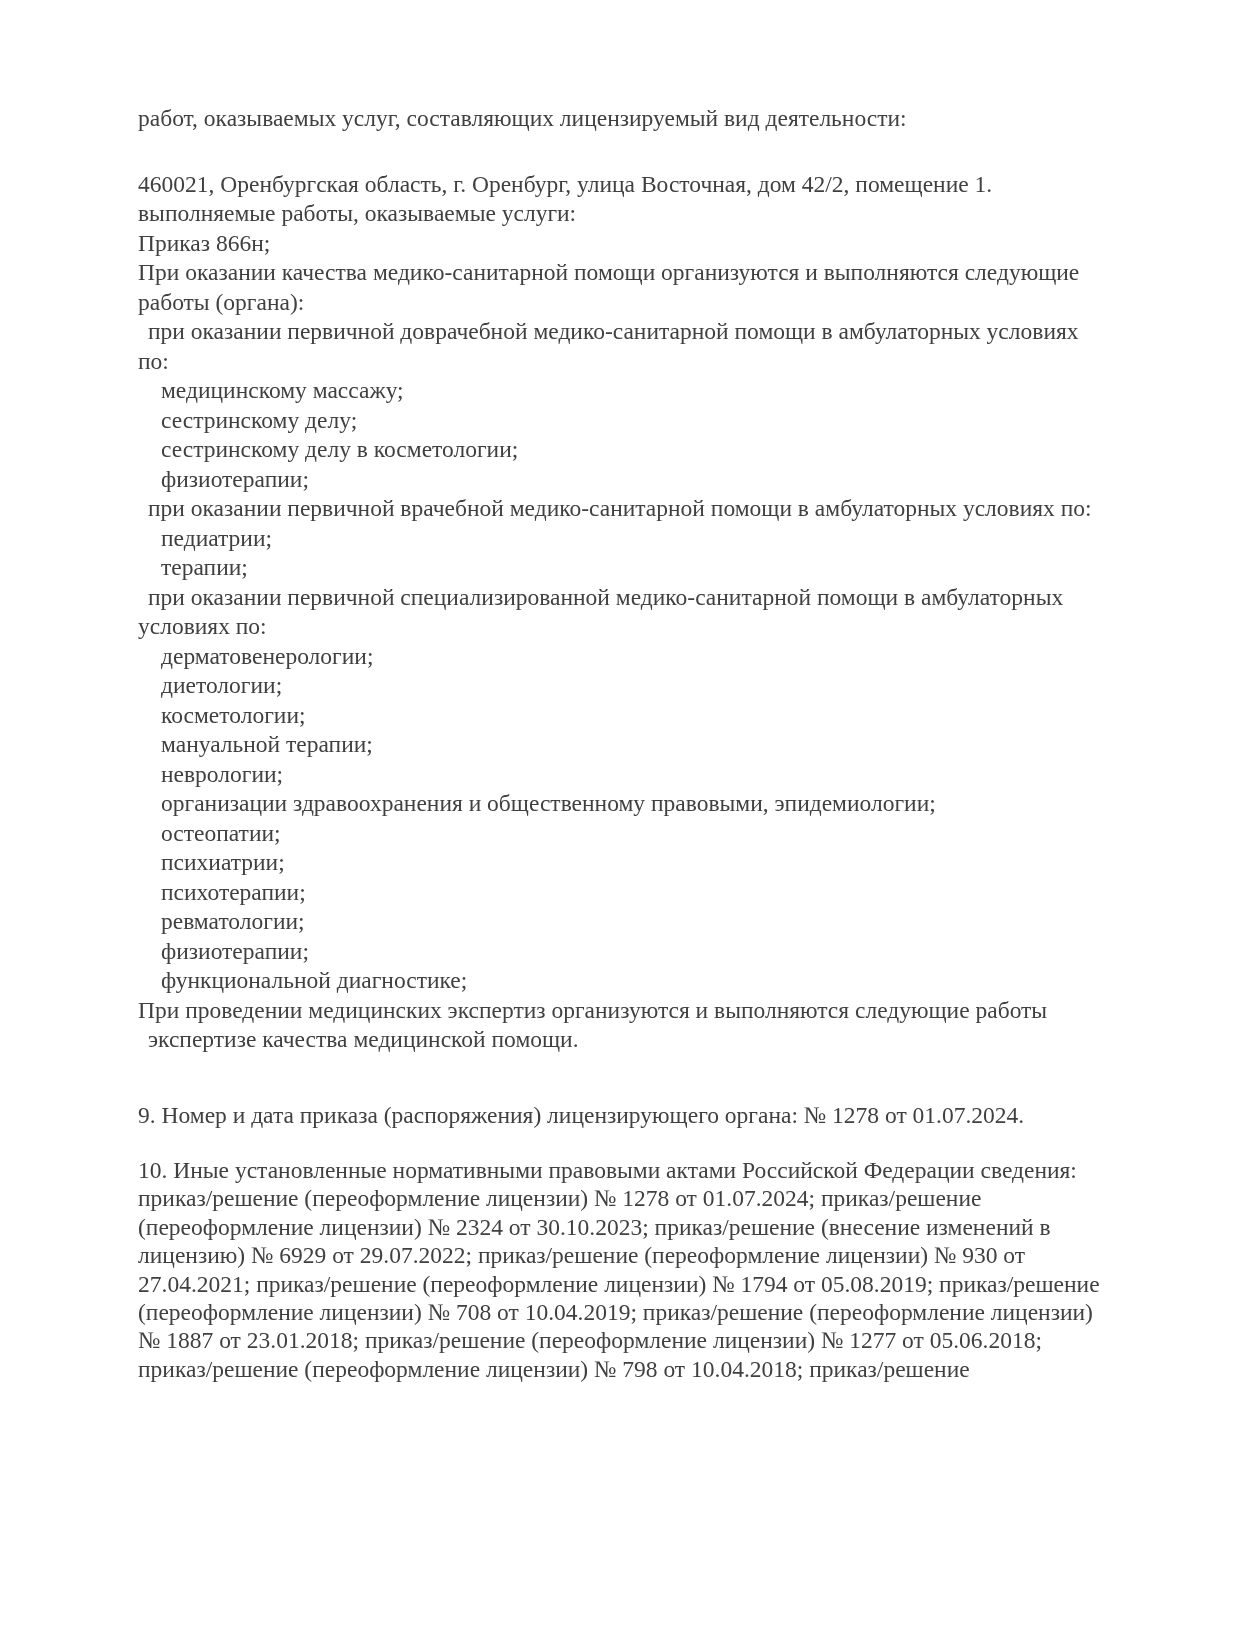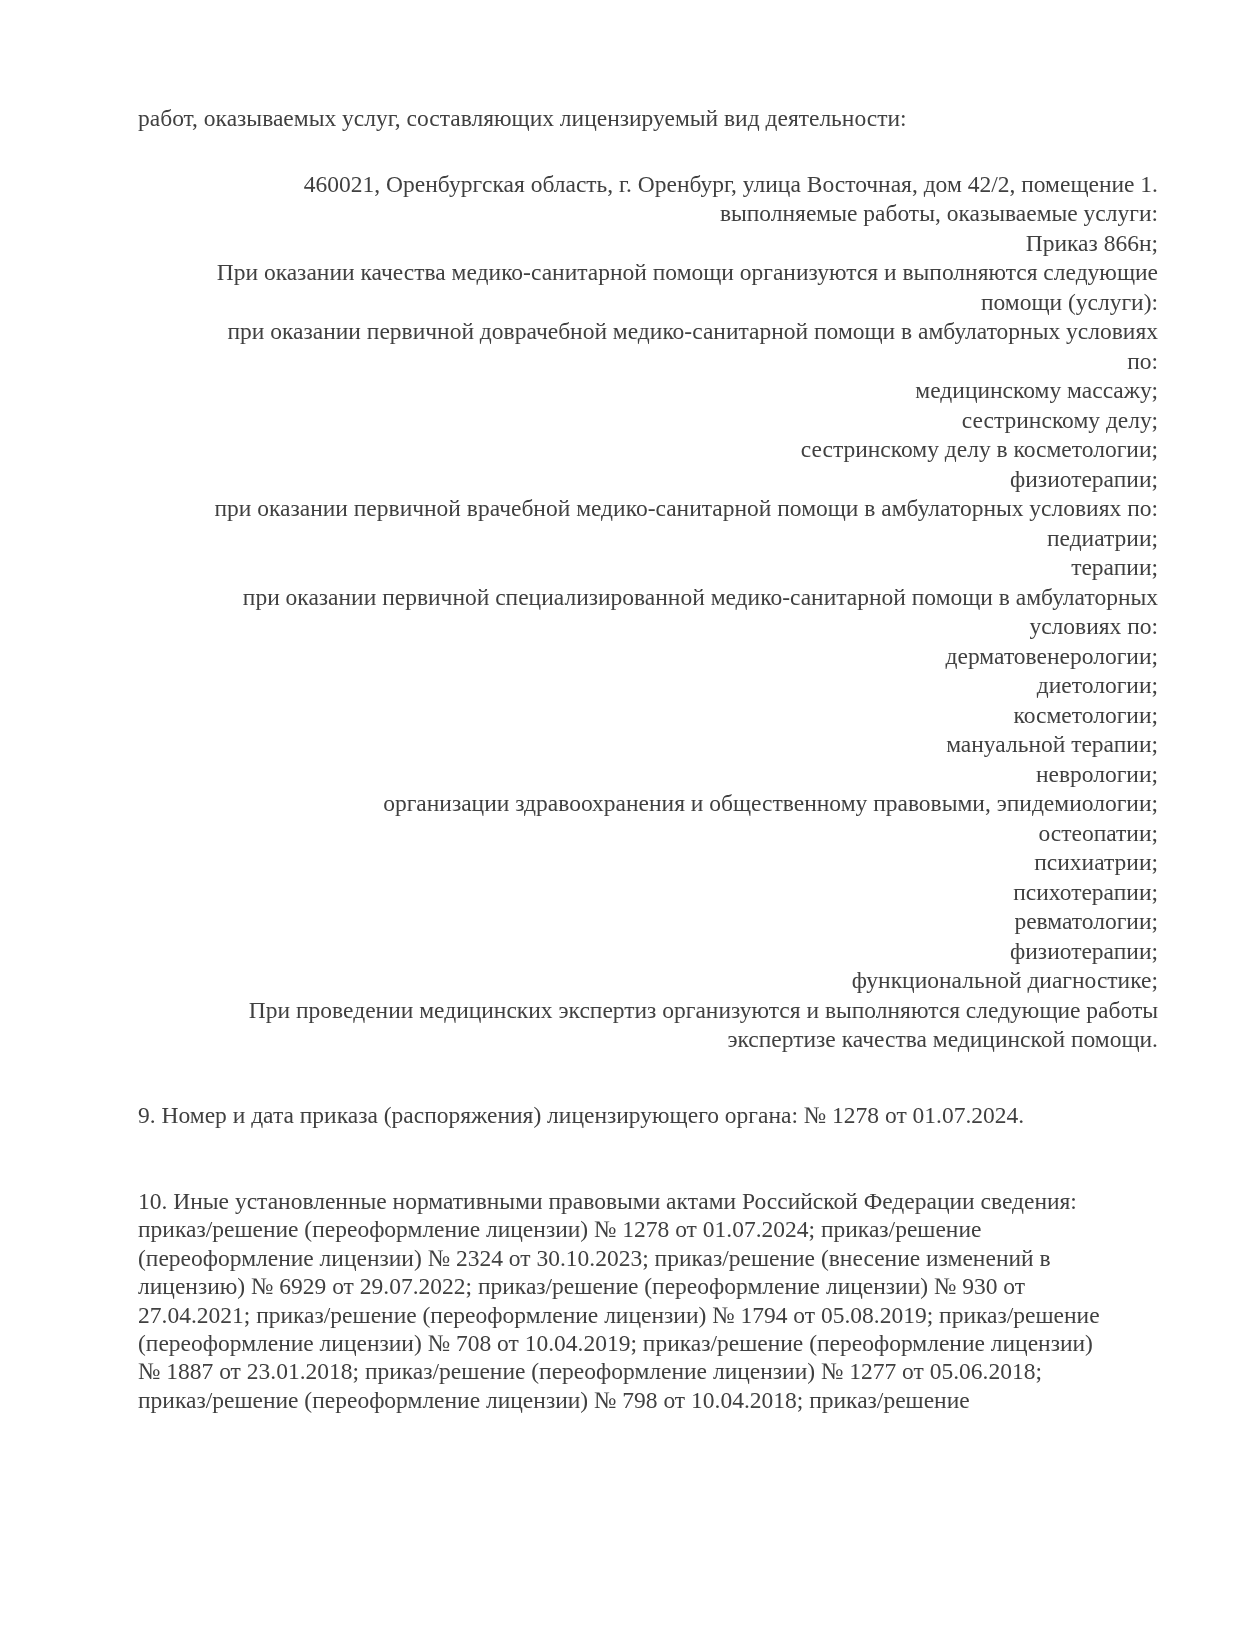--- a/index.html
+++ b/index.html
@@ -26,23 +26,23 @@
     position: absolute;
     left: 138px;
     top: 104px;
     width: 1020px;
     color: #141414;
     font-size: 23.5px;
     -webkit-font-smoothing: antialiased;
   }
   .sec { display: block; }
   .sec-intro    { line-height: 29.5px; }
-  .sec-services { line-height: 29.5px; text-align: right; }
+  .sec-services { line-height: 29.5px; }
   .sec-item9    { line-height: 28.4px; }
-  .sec-item10   { line-height: 28.4px; margin-top: 31px; }
+  .sec-item10   { line-height: 28.4px; }
   .gap-a { height: 36px; }
   .gap-b { height: 46px; }
   .gap-c { height: 27px; }
   .line {
     white-space: pre;
     overflow: visible;
   }
   .ind-0 { padding-left: 0; }
   .ind-1 { padding-left: 10px; }
   .ind-2 { padding-left: 23px; }
@@ -54,21 +54,21 @@
   <div class="doc" style="color: #404040;">
     <div class="sec sec-intro">
         <div class="line ind-0">работ, оказываемых услуг, составляющих лицензируемый вид деятельности:</div>
       </div>
     <div class="gap-a"></div>
     <div class="sec sec-services">
         <div class="line ind-0">460021, Оренбургская область, г. Оренбург, улица Восточная, дом 42/2, помещение 1.</div>
         <div class="line ind-0">выполняемые работы, оказываемые услуги:</div>
         <div class="line ind-0">Приказ 866н;</div>
         <div class="line ind-0">При оказании качества медико-санитарной помощи организуются и выполняются следующие</div>
-        <div class="line ind-0">помощи (услуги):</div>
+        <div class="line ind-0">работы (органа):</div>
         <div class="line ind-1">при оказании первичной доврачебной медико-санитарной помощи в амбулаторных условиях</div>
         <div class="line ind-0">по:</div>
         <div class="line ind-2">медицинскому массажу;</div>
         <div class="line ind-2">сестринскому делу;</div>
         <div class="line ind-2">сестринскому делу в косметологии;</div>
         <div class="line ind-2">физиотерапии;</div>
         <div class="line ind-1">при оказании первичной врачебной медико-санитарной помощи в амбулаторных условиях по:</div>
         <div class="line ind-2">педиатрии;</div>
         <div class="line ind-2">терапии;</div>
         <div class="line ind-1">при оказании первичной специализированной медико-санитарной помощи в амбулаторных</div>

